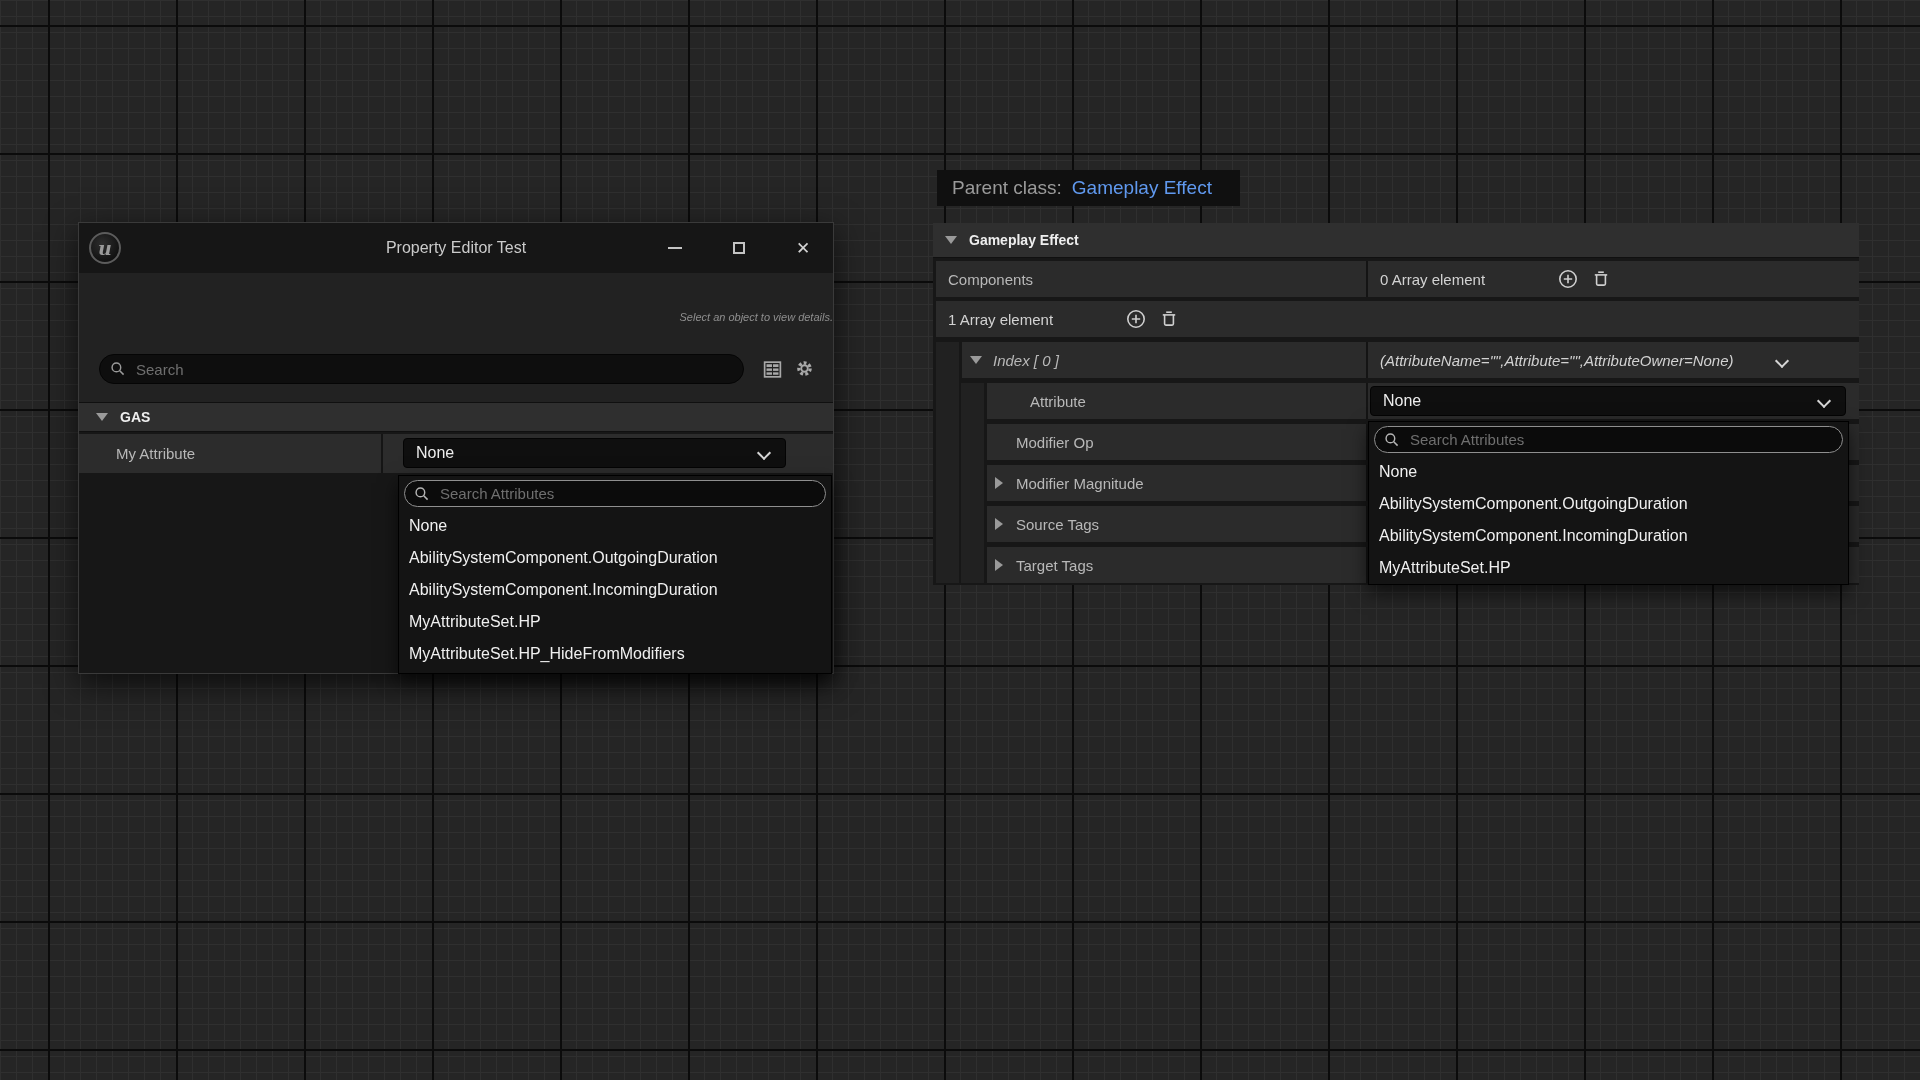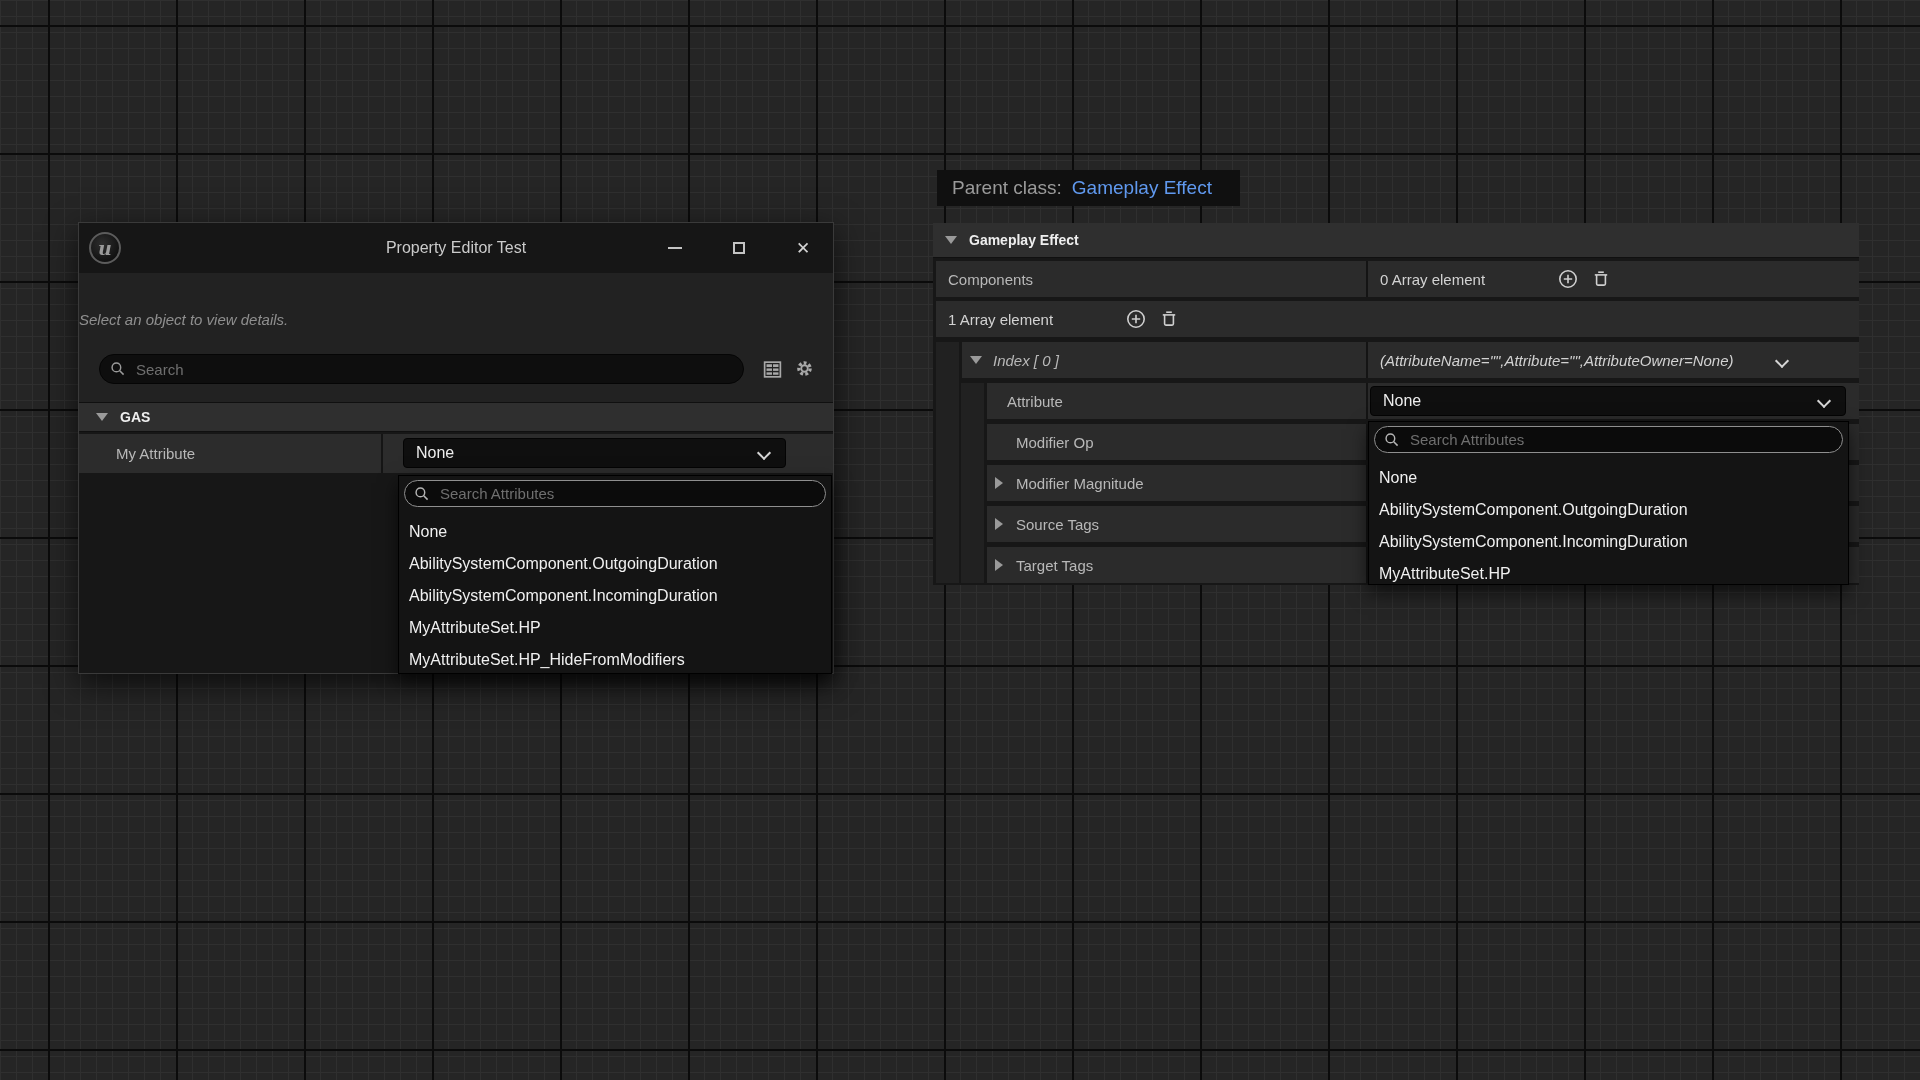--- a/index.html
+++ b/index.html
@@ -36,22 +36,22 @@
     position:absolute;left:0;right:0;top:0;height:50px;display:flex;
     align-items:center;justify-content:center;color:#cbcbcb;font-size:16px;
   }
   .win-btns{position:absolute;right:18px;top:0;height:50px;display:flex;align-items:center;gap:40px;}
   .win-btn{width:24px;height:24px;display:flex;align-items:center;justify-content:center;color:#c4c4c4;}
   .glyph-min{width:14px;height:2px;background:#c4c4c4;}
   .glyph-max{width:12px;height:12px;border:2px solid #c4c4c4;box-sizing:border-box;}
   .glyph-close{font-size:17px;line-height:1;color:#d2d2d2;}
   .win-topsection{position:absolute;left:0;top:50px;right:0;height:129px;background:#222222;}
   .empty-state{
-    position:absolute;left:0;right:0;top:38px;text-align:left;
-    color:#8f8f8f;font-style:italic;font-size:15px;
+    position:absolute;left:0;right:0;top:38px;text-align:right;
+    color:#8f8f8f;font-style:italic;font-size:11px;
   }
   .searchpill{
     position:absolute;left:20px;top:81px;width:645px;height:30px;
     background:#0e0e0e;border:1px solid #050505;border-radius:15px;box-sizing:border-box;
     display:flex;align-items:center;padding:0 10px;gap:8px;
   }
   .searchpill input{
     flex:1;background:transparent;border:none;outline:none;color:#8b5cf6;
     font-size:15px;font-family:inherit;
   }
@@ -83,21 +83,21 @@
     position:absolute;width:8px;height:8px;border-right:2px solid #d6d6d6;border-bottom:2px solid #d6d6d6;
     transform:rotate(45deg);
   }
   .combo .chev{right:16px;top:9px;}
   .dropdown{
     position:absolute;background:#141414;border:1px solid #000;box-sizing:border-box;
     box-shadow:0 8px 18px rgba(0,0,0,.6);z-index:20;
   }
   .lw-dropdown{left:319px;top:252px;width:434px;height:199px;overflow:hidden;}
   .dd-search{
-    margin:4px 5px 9px 5px;height:27px;background:#0b0b0b;border:1px solid #8f8f8f;
+    margin:4px 5px 3px 5px;height:27px;background:#0b0b0b;border:1px solid #8f8f8f;
     border-radius:14px;box-sizing:border-box;display:flex;align-items:center;padding:0 9px;gap:8px;
   }
   .dd-search input{flex:1;background:transparent;border:none;outline:none;color:#d8d8d8;font-size:15px;font-family:inherit;}
   .dd-search input::placeholder{color:#6f6f6f;opacity:1;}
   .dd-item{height:32px;display:flex;align-items:center;padding-left:10px;color:#f0f0f0;font-size:16px;white-space:nowrap;}
   
   .parentbar{
     position:absolute;left:937px;top:170px;width:303px;height:36px;background:#101010;
     display:flex;align-items:center;padding-left:15px;box-sizing:border-box;gap:10px;
   }
@@ -255,21 +255,21 @@
             <div class="expander tri-down"></div>
             <span style="padding-left: 31px;">Index [ 0 ]</span>
           </div>
           <div class="pvalue">
             <span class="pvaltext">(AttributeName="",Attribute="",AttributeOwner=None)</span>
             <span class="chev struct-chev"></span>
           </div>
         </div>
         <div class="prow" style="top: 160px; left: 54px;">
           <div class="pname" style="width: 381px;">
-            <span style="padding-left: 20px;">Attribute</span>
+            <span style="padding-left: 43px;">Attribute</span>
           </div>
           <div class="pvalue">
             <div class="combo rp-combo">
               <span>None</span>
               <span class="chev"></span>
             </div>
           </div>
         </div>
         <div class="prow" style="top: 201px; left: 54px;">
           <div class="pname" style="width: 381px;">

